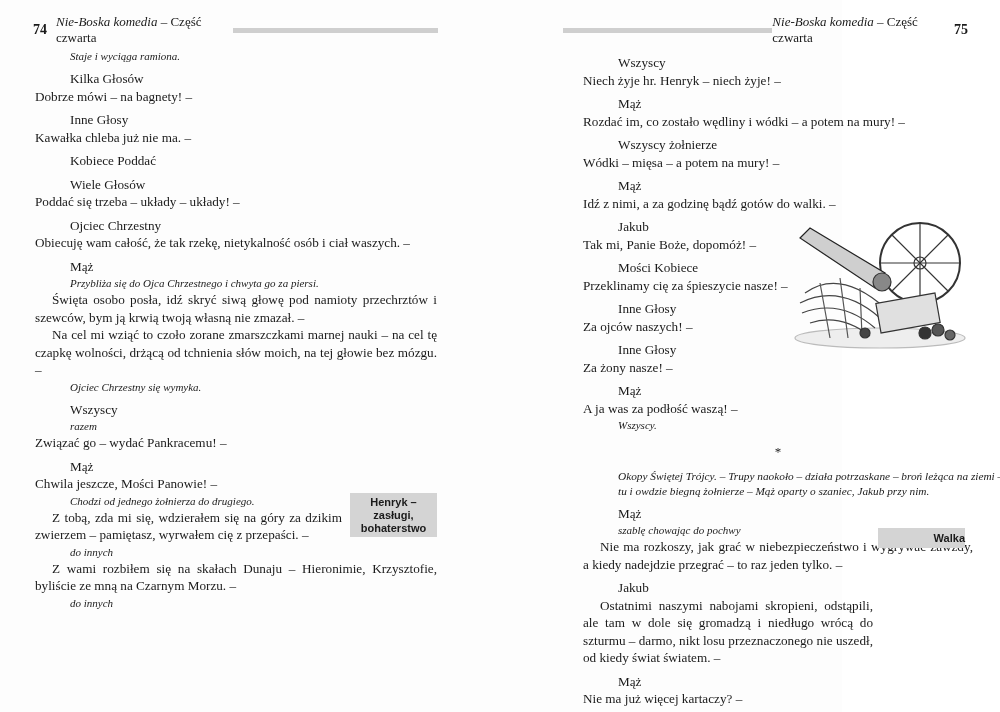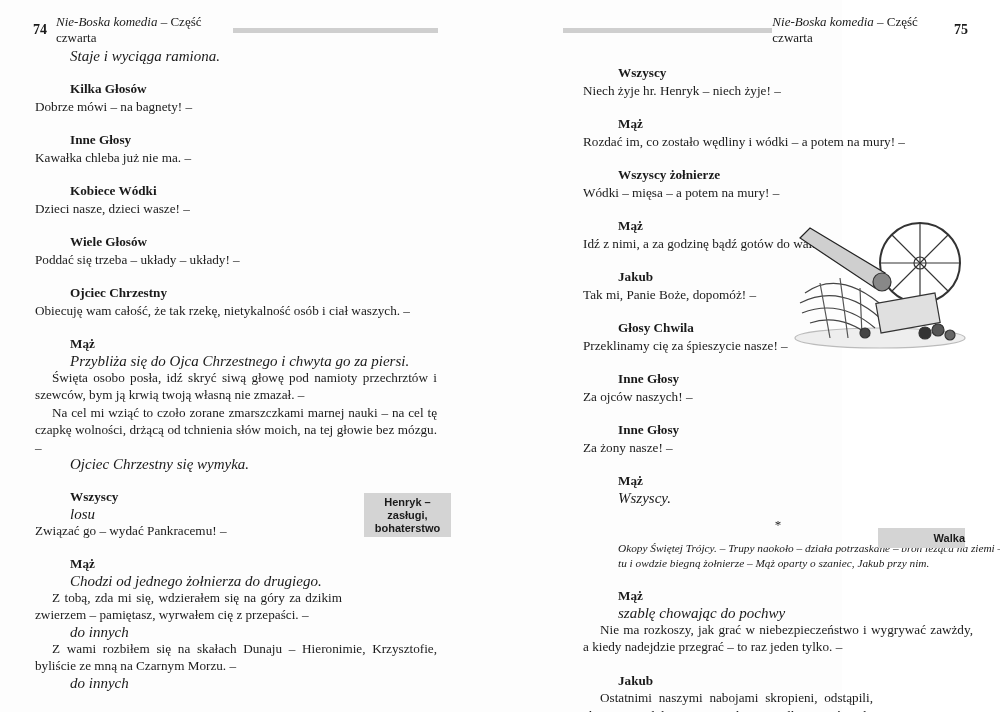--- a/index.html
+++ b/index.html
@@ -15,32 +15,32 @@
     .page.right .header { left: 58px; width: 405px; }
     .pgnum { font-weight: bold; font-size: 14px; }
     .running { font-size: 13px; }
     .running i { font-style: italic; }
     .hbar { height: 5px; background: #cfcfcf; }
 
     .content { position: absolute; top: 48px; font-size: 13.2px; line-height: 17.5px; }
     .page.left .content { left: 35px; width: 402px; }
     .page.right .content { left: 78px; width: 390px; }
 
-    .sp { font-weight: bold; padding-left: 35px; margin-top: 16px; }
-    .st { font-style: italic; font-size: 15px; padding-left: 35px; line-height: 16px; }
+    .sp { font-weight: normal; padding-left: 35px; margin-top: 6px; }
+    .st { font-style: italic; font-size: 11px; padding-left: 35px; line-height: 16px; }
     .p { text-indent: 17px; text-align: justify; }
     .sp + .p.noind, .sp + .line { }
     .line { white-space: nowrap; }
     .stage-block { font-style: italic; font-size: 11.3px; padding-left: 35px; line-height: 15px; margin-top: 8px; width: 395px; }
     .star { text-align: center; margin-top: 10px; font-size: 13px; }
 
     .margin-note { position: absolute; background: #d4d4d4; font-family: "Liberation Sans", "DejaVu Sans", sans-serif;
       font-weight: bold; font-size: 11px; text-align: center; color: #1a1a1a; line-height: 13px;
       display: flex; align-items: center; justify-content: center; }
-    .note-henryk { left: 350px; top: 493px; width: 87px; height: 44px; margin-left: 14px; }
+    .note-henryk { left: 350px; top: 493px; width: 87px; height: 44px; }
     .note-walka { left: 878px; top: 528px; width: 87px; height: 20px; justify-content: flex-end; }
 
     .illus { position: absolute; left: 790px; top: 198px; width: 180px; height: 160px; }
   </style>
 </head>
 <body>
 
 <div class="spread">
 
   <div class="page left">
@@ -48,35 +48,35 @@
       <span class="pgnum">74</span>
       <span class="running" style="margin-left:9px;"><i>Nie-Boska komedia</i><span> – Część czwarta</span></span>
       <div class="hbar" style="margin-left:auto; width:218px;"></div>
     </div>
     <div class="content" id="left-content">
         <div class="st">Staje i wyciąga ramiona.</div>
         <div class="sp">Kilka Głosów</div>
         <div class="line">Dobrze mówi – na bagnety! –</div>
         <div class="sp">Inne Głosy</div>
         <div class="line">Kawałka chleba już nie ma. –</div>
-        <div class="sp">Kobiece Wódki</div>
-        <div class="line">Dzieci nasze, dzieci wasze! –</div>
+        <div class="sp">Kobiece Poddać</div>
         <div class="sp">Wiele Głosów</div>
         <div class="line">Poddać się trzeba – układy – układy! –</div>
         <div class="sp">Ojciec Chrzestny</div>
         <div class="line">Obiecuję wam całość, że tak rzekę, nietykalność osób i ciał waszych. –</div>
         <div class="sp">Mąż</div>
         <div class="st">Przybliża się do Ojca Chrzestnego i chwyta go za piersi.</div>
         <div class="p">Święta osobo posła, idź skryć siwą głowę pod namioty przechrztów i szewców, bym ją krwią twoją własną nie zmazał. –</div>
         <div class="p">Na cel mi wziąć to czoło zorane zmarszczkami marnej nauki – na cel tę czapkę wolności, drżącą od tchnienia słów moich, na tej głowie bez mózgu. –</div>
         <div class="st">Ojciec Chrzestny się wymyka.</div>
         <div class="sp">Wszyscy</div>
-        <div class="st">losu</div>
+        <div class="st">razem</div>
         <div class="line">Związać go – wydać Pankracemu! –</div>
         <div class="sp">Mąż</div>
+        <div class="line">Chwila jeszcze, Mości Panowie! –</div>
         <div class="st">Chodzi od jednego żołnierza do drugiego.</div>
         <div class="p" style="width: 307px;">Z tobą, zda mi się, wdzierałem się na góry za dzikim zwierzem – pamiętasz, wyrwałem cię z przepaści. –</div>
         <div class="st">do innych</div>
         <div class="p">Z wami rozbiłem się na skałach Dunaju – Hieronimie, Krzysztofie, byliście ze mną na Czarnym Morzu. –</div>
         <div class="st">do innych</div>
       </div>
   </div>
 
   <div class="page right">
     <div class="header">
@@ -88,27 +88,28 @@
         <div class="sp">Wszyscy</div>
         <div class="line">Niech żyje hr. Henryk – niech żyje! –</div>
         <div class="sp">Mąż</div>
         <div class="line">Rozdać im, co zostało wędliny i wódki – a potem na mury! –</div>
         <div class="sp">Wszyscy żołnierze</div>
         <div class="line">Wódki – mięsa – a potem na mury! –</div>
         <div class="sp">Mąż</div>
         <div class="line">Idź z nimi, a za godzinę bądź gotów do walki. –</div>
         <div class="sp">Jakub</div>
         <div class="line">Tak mi, Panie Boże, dopomóż! –</div>
-        <div class="sp">Głosy Chwila</div>
+        <div class="sp">Mości Kobiece</div>
         <div class="line">Przeklinamy cię za śpieszycie nasze! –</div>
         <div class="sp">Inne Głosy</div>
         <div class="line">Za ojców naszych! –</div>
         <div class="sp">Inne Głosy</div>
         <div class="line">Za żony nasze! –</div>
         <div class="sp">Mąż</div>
+        <div class="line">A ja was za podłość waszą! –</div>
         <div class="st">Wszyscy.</div>
         <div class="star">*</div>
         <div class="stage-block">Okopy Świętej Trójcy. – Trupy naokoło – działa potrzaskane – broń leżąca na ziemi – tu i owdzie biegną żołnierze – Mąż oparty o szaniec, Jakub przy nim.</div>
         <div class="sp">Mąż</div>
         <div class="st">szablę chowając do pochwy</div>
         <div class="p">Nie ma rozkoszy, jak grać w niebezpieczeństwo i wygrywać zawżdy, a kiedy nadejdzie przegrać – to raz jeden tylko. –</div>
         <div class="sp">Jakub</div>
         <div class="p" style="width: 290px;">Ostatnimi naszymi nabojami skropieni, odstąpili, ale tam w dole się gromadzą i niedługo wrócą do szturmu – darmo, nikt losu przeznaczonego nie uszedł, od kiedy świat światem. –</div>
         <div class="sp">Mąż</div>
         <div class="line">Nie ma już więcej kartaczy? –</div>

